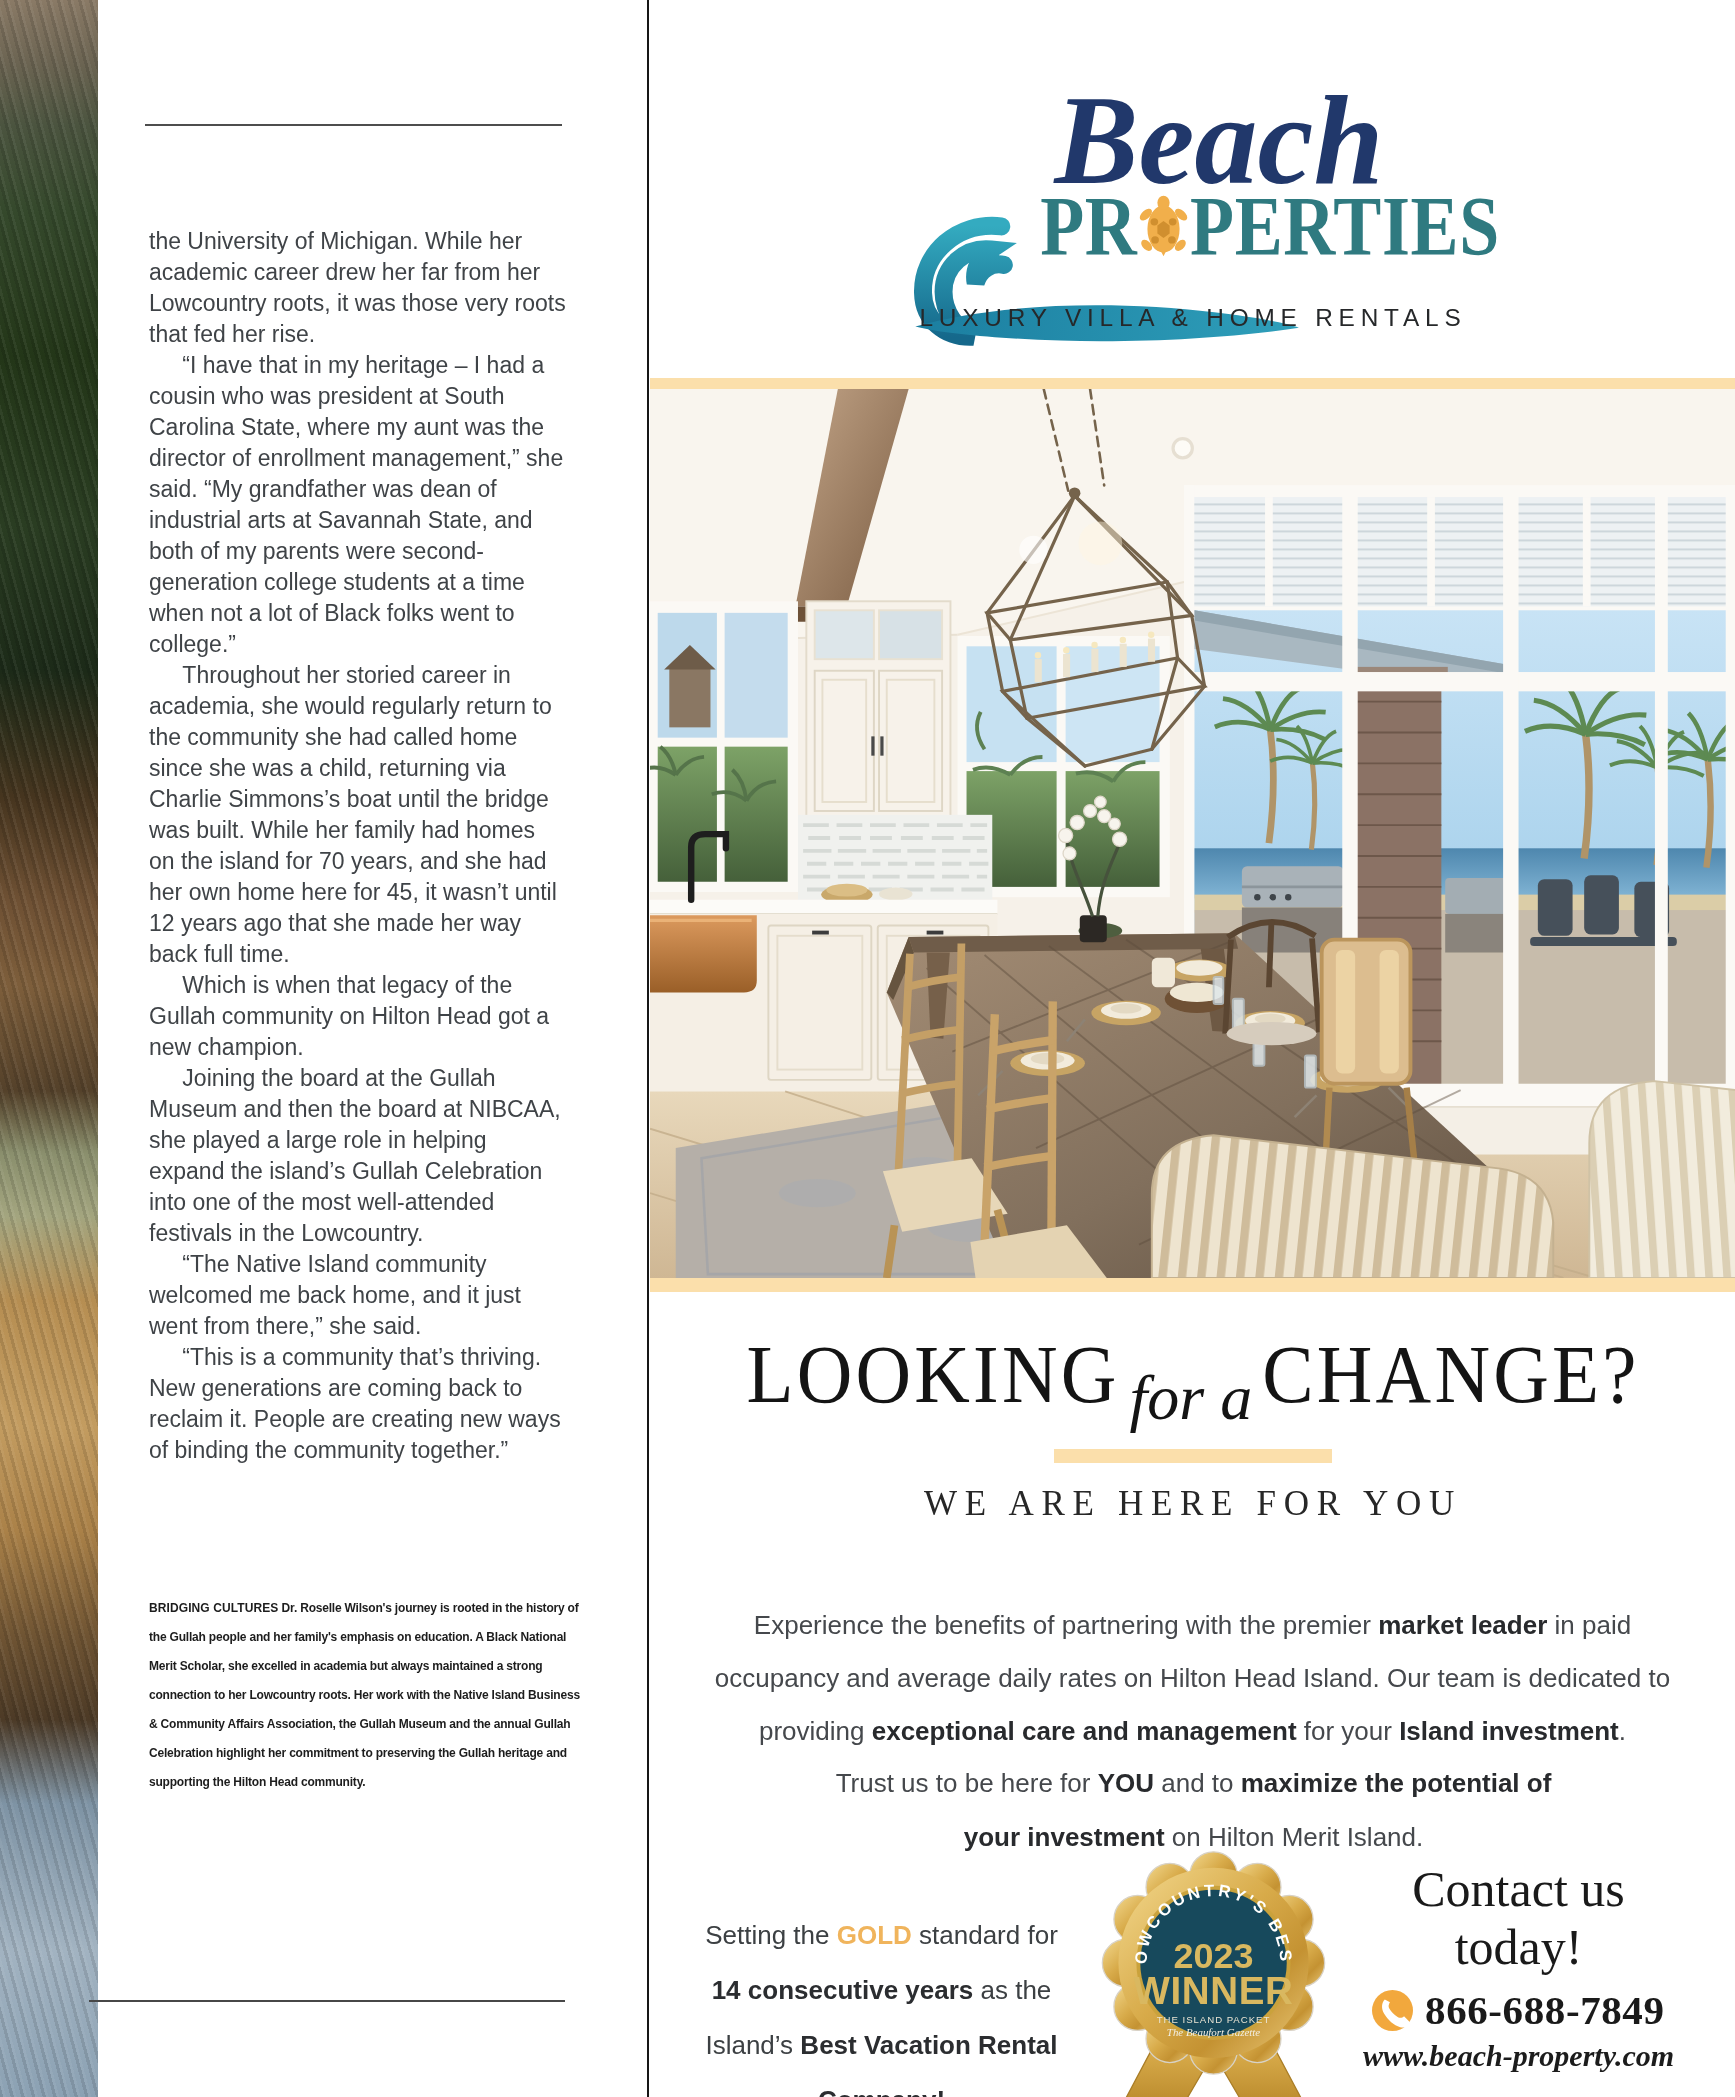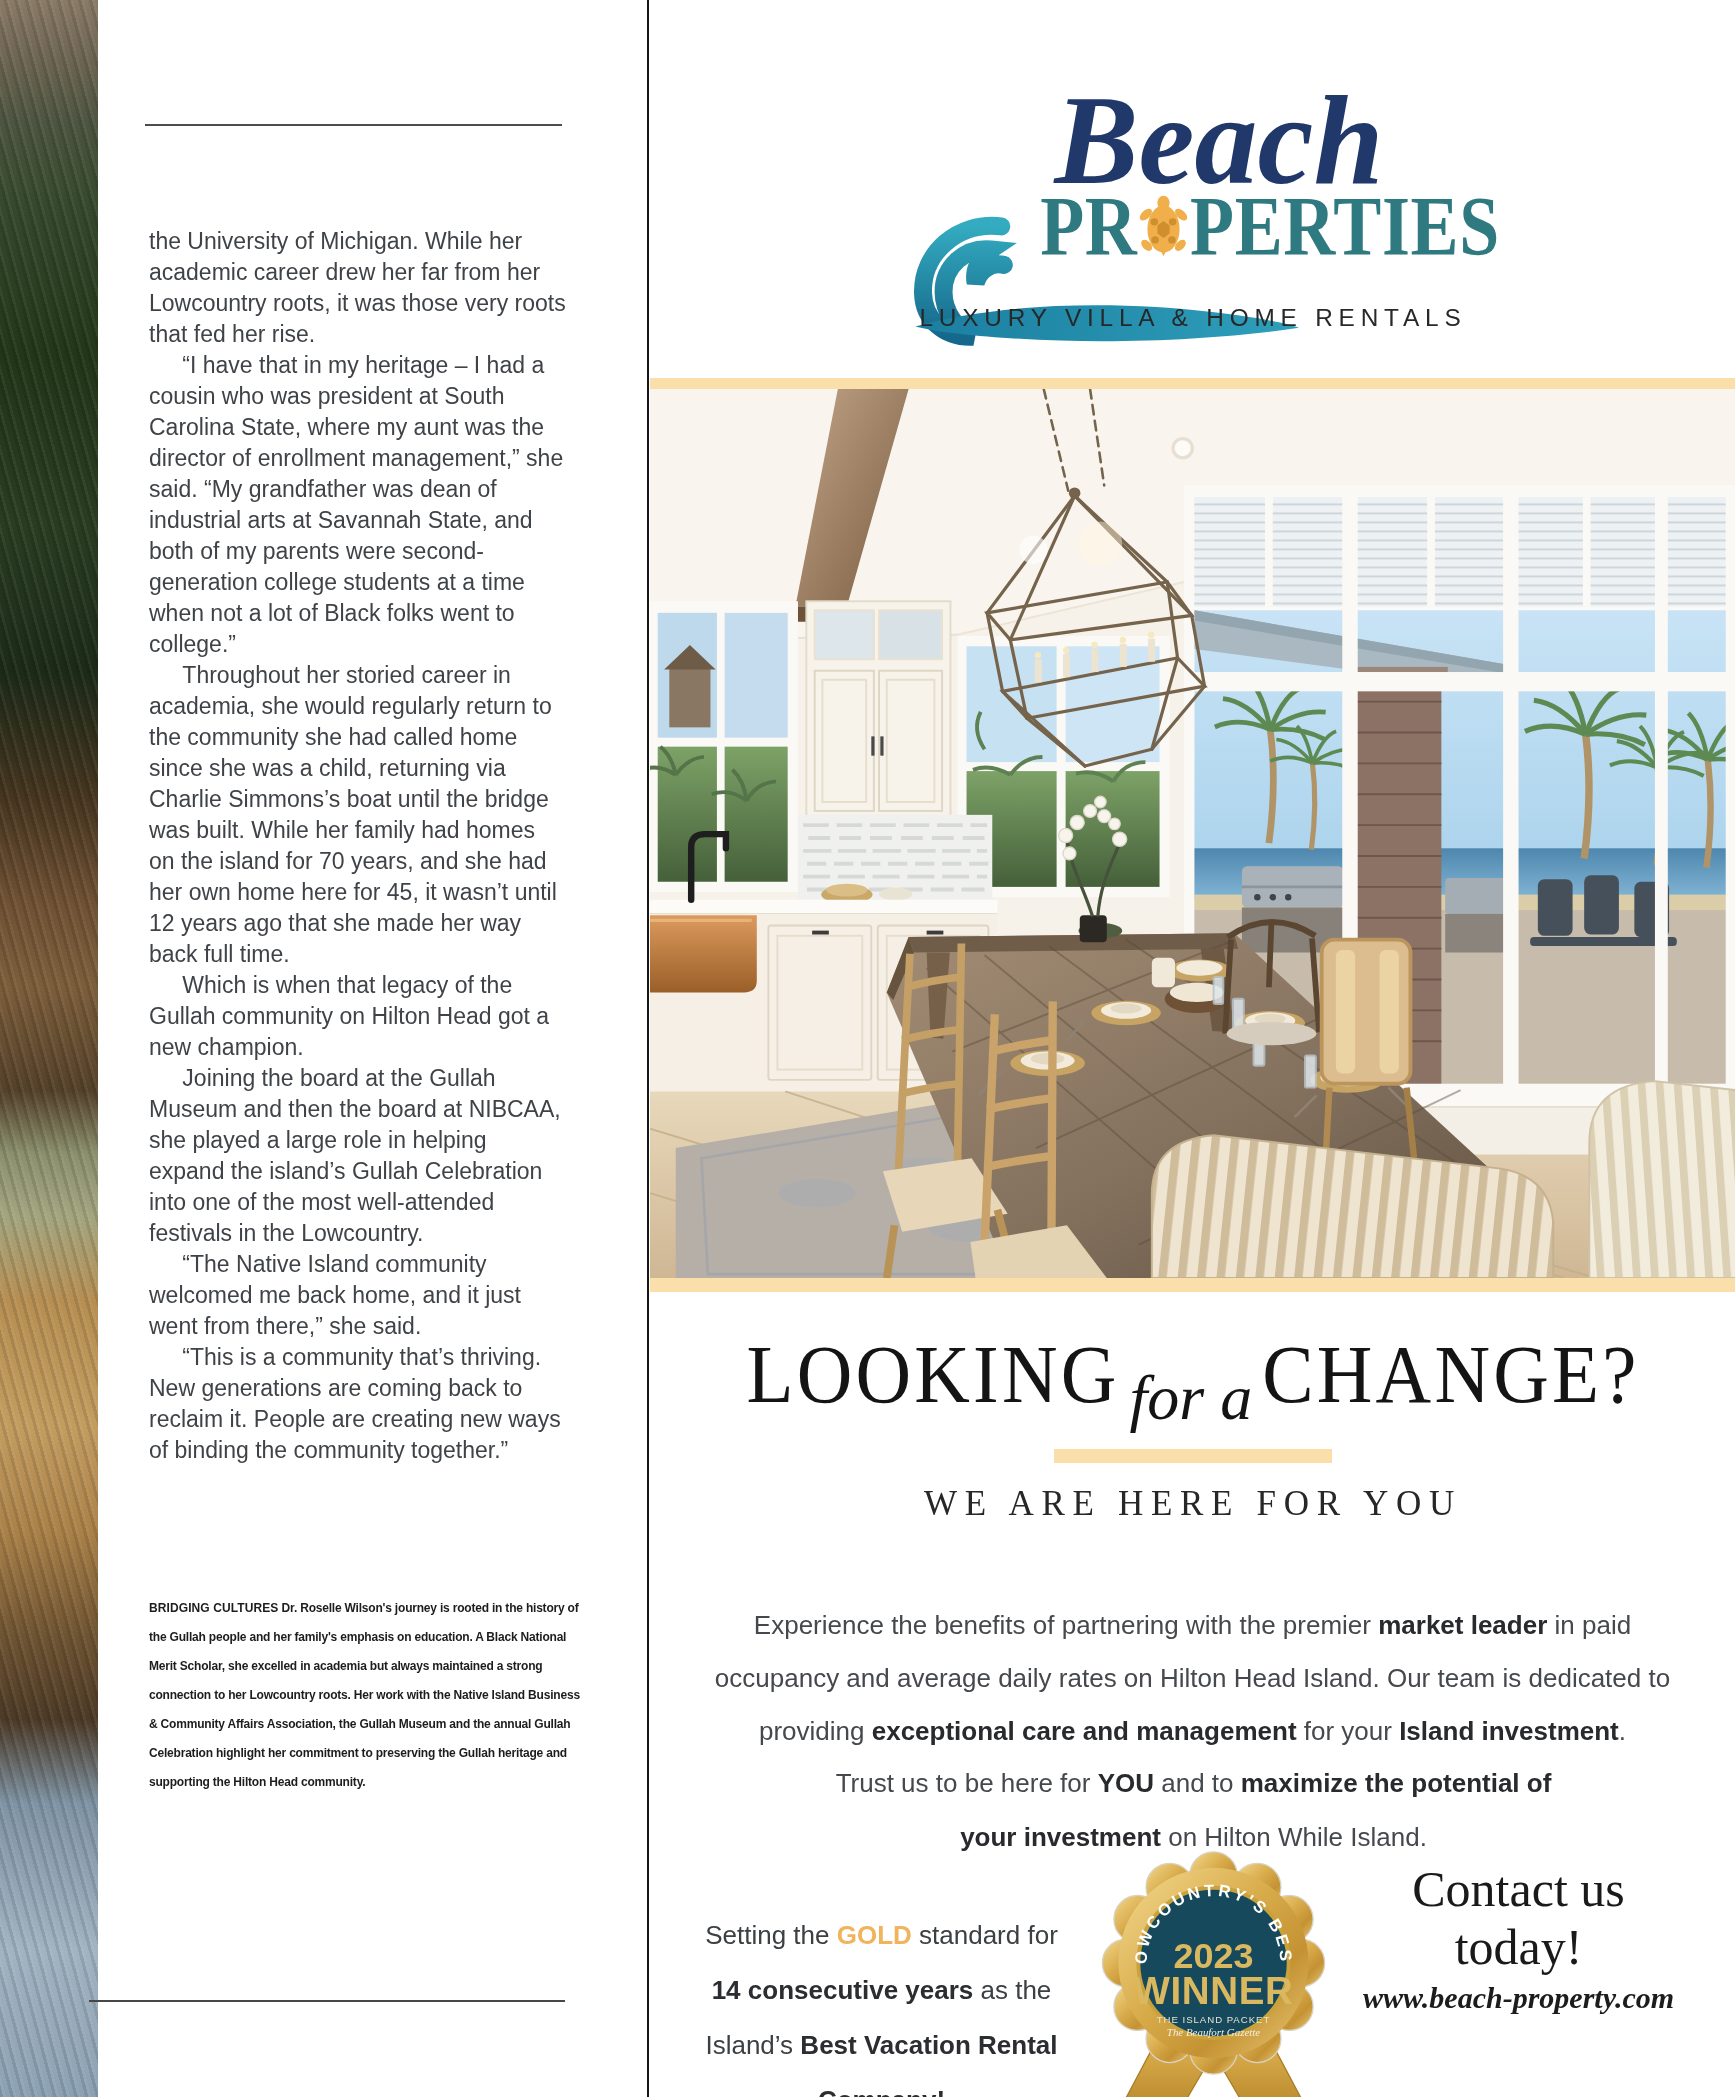--- a/index.html
+++ b/index.html
@@ -502,21 +502,21 @@
 
     <div class="bar bar-bottom"></div>
 
     <div class="headline">
       <span class="hl-caps">LOOKING</span><span class="hl-script">for a</span><span class="hl-caps">CHANGE?</span>
     </div>
     <div class="hdivider"></div>
     <div class="subhead">WE ARE HERE FOR YOU</div>
 
     <p class="adbody body1"><span>Experience the benefits of partnering with the premier </span><span class="b">market leader</span><span> in paid occupancy and average daily rates on Hilton Head Island. Our team is dedicated to providing </span><span class="b">exceptional care and management</span><span> for your </span><span class="b">Island investment</span><span>.</span></p>
-    <p class="adbody body2"><span>Trust us to be here for </span><span class="b">YOU</span><span> and to </span><span class="b">maximize the potential of your investment</span><span> on Hilton While Island.</span></p>
+    <p class="adbody body2"><span>Trust us to be here for </span><span class="b">YOU</span><span> and to </span><span class="b">maximize the potential of your investment</span><span> on Hilton Merit Island.</span></p>
 
     <p class="award"><span>Setting the </span><span class="g">GOLD</span><span> standard for </span><span class="b">14 consecutive years</span><span> as the Island’s </span><span class="b">Best Vacation Rental Company!</span></p>
 
     <div class="badge">
       <svg width="257" height="283" viewBox="0 0 400 440">
         <defs>
           <linearGradient id="gGold" x1="0" y1="0" x2="1" y2="1">
             <stop offset="0" stop-color="#f3d98f"></stop>
               <stop offset=".45" stop-color="#d8ab4a"></stop>
             <stop offset=".7" stop-color="#c49232"></stop>
@@ -555,18 +555,25 @@
         <text x="200" y="282" text-anchor="middle" font-size="15" fill="#e9e4d3" letter-spacing="1.5" font-family="Liberation Sans, sans-serif">THE ISLAND PACKET</text>
         <text x="200" y="302" text-anchor="middle" font-size="17" font-style="italic" fill="#f2efe4" font-family="Liberation Serif, serif">The Beaufort Gazette</text>
       </svg>
     </div>
 
     <div class="contact">
       <div class="contact-h">
         <div>Contact us</div>
         <div>today!</div>
       </div>
+      <div class="phone-row">
+        <svg class="phone-ic" viewBox="0 0 64 64">
+          <circle cx="32" cy="32" r="32" fill="#f2a83d"></circle>
+          <path d="M20 15 c-5 5 -6 14 -1 22 c6 10 15 18 25 21 c8 2 14 -1 16 -7 l-10 -10 c-3 3 -7 3 -10 1 c-5 -3 -10 -8 -13 -13 c-2 -3 -1 -7 1 -10 z" fill="#ffffff"></path>
+        </svg>
+        <span class="phone-num">866-688-7849</span>
+      </div>
       <div class="website">www.beach-property.com</div>
     </div>
 
   </div>
 </div>
 
 
 </body></html>

